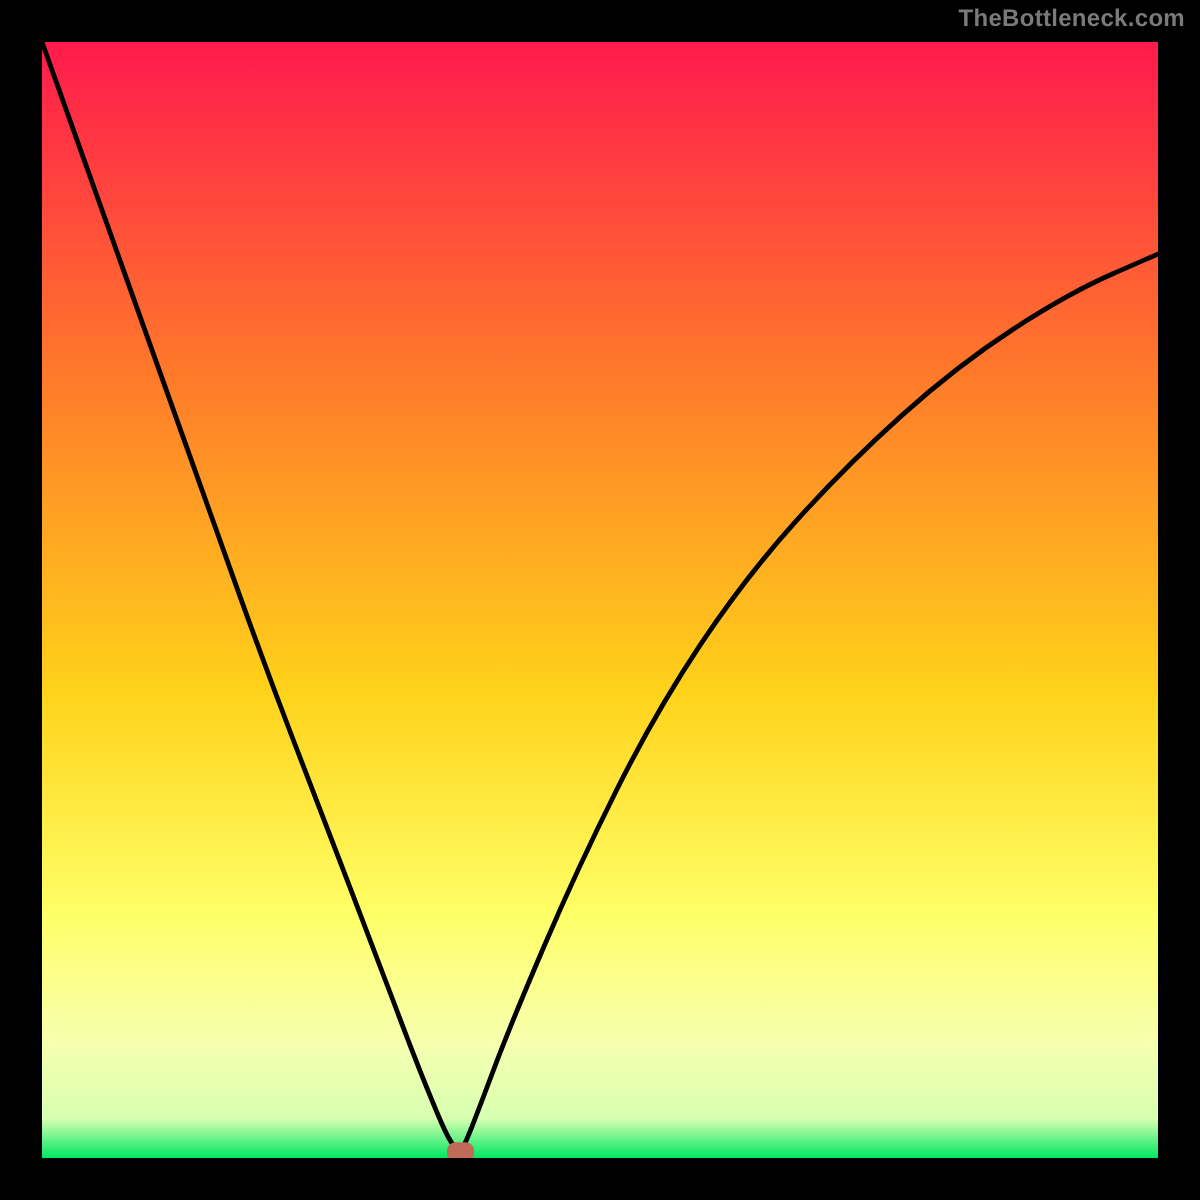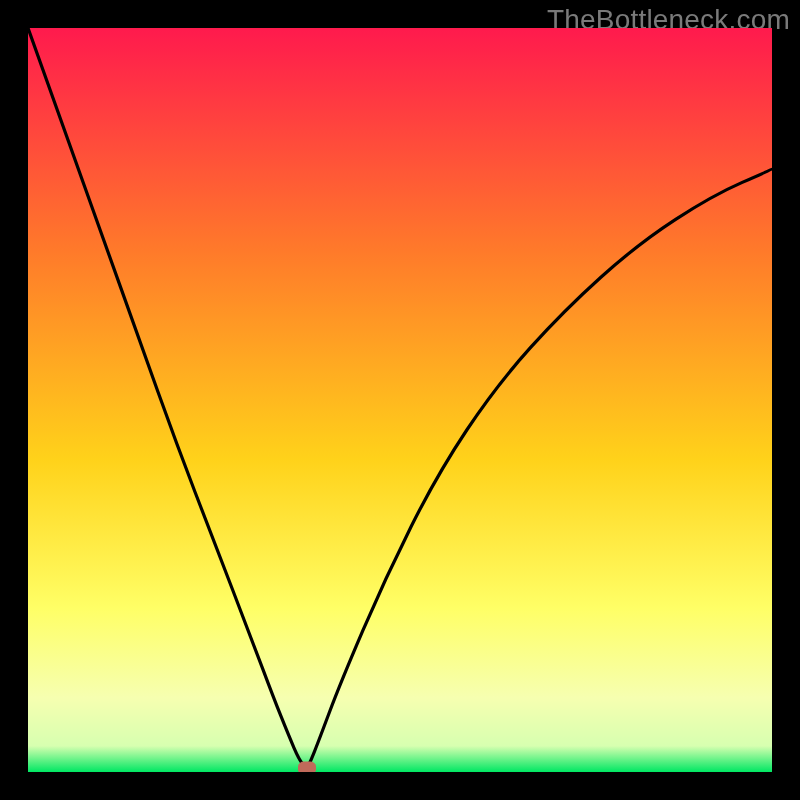--- a/index.html
+++ b/index.html
@@ -21,22 +21,22 @@
   }
   .gradient {
     position: absolute;
     inset: 0;
   }
   .watermark {
     position: absolute;
     top: 4px;
     right: 10px;
     color: #7a7a7a;
-    font-size: 28px;
-    font-weight: 400;
+    font-size: 16px;
+    font-weight: 700;
     letter-spacing: 0.2px;
     text-align: center;
   }
   svg.curve {
     position: absolute;
     inset: 0;
   }
   .marker {
     position: absolute;
     width: 18px;

